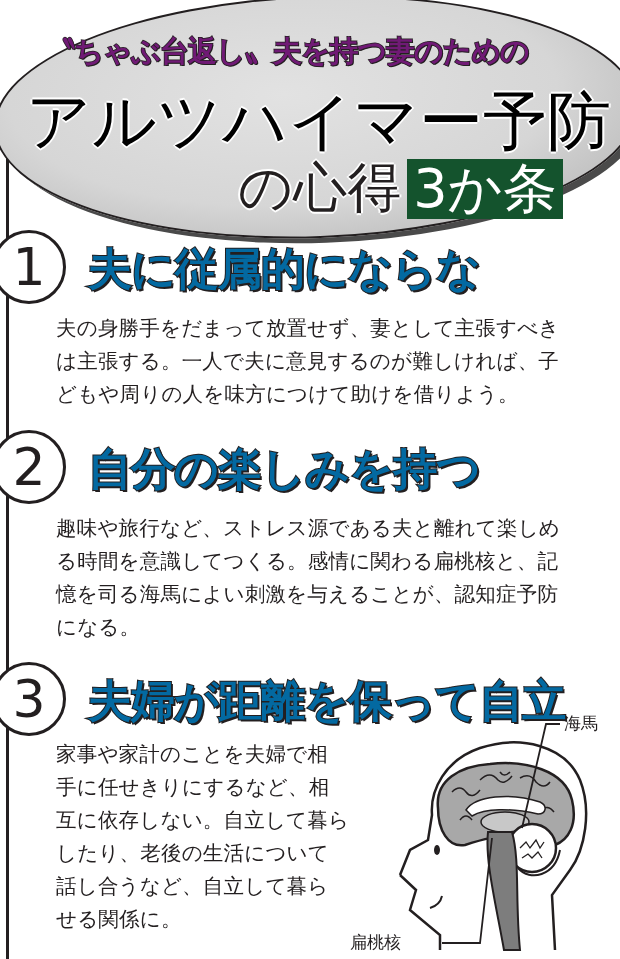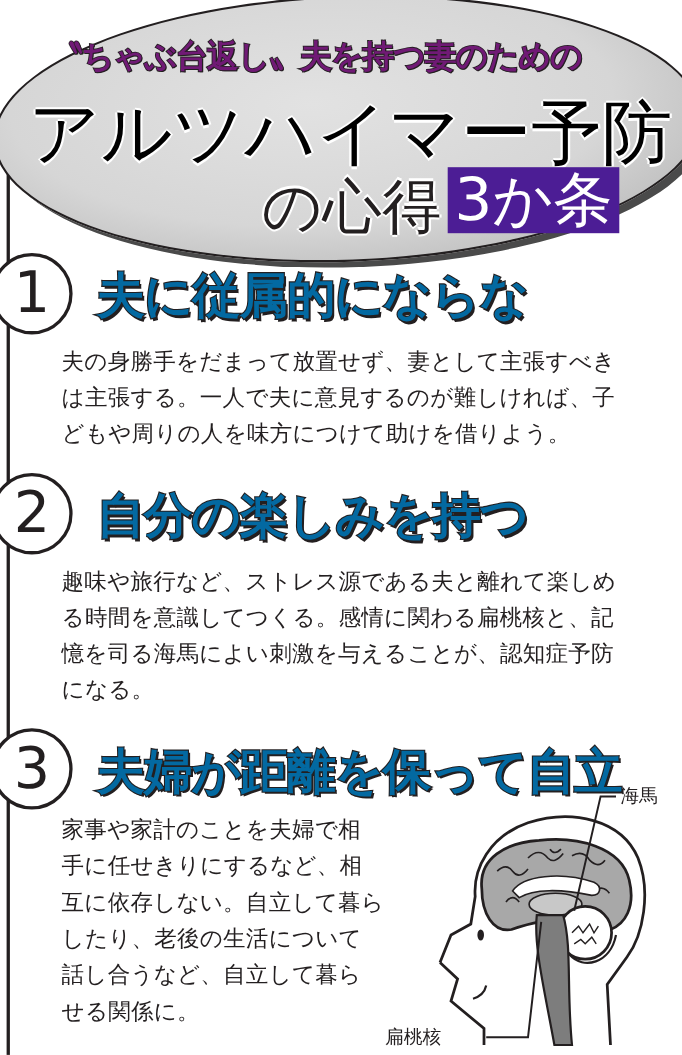--- a/index.html
+++ b/index.html
@@ -35,29 +35,29 @@
     white-space: nowrap;
   }
   .title-main {
     position: absolute; left: 26px; top: 78px;
     font-size: 64px; font-weight: normal; letter-spacing: 0px;
     color: #000000;
     text-shadow: 0 0 3px #fff, 2px 0 0 #fff, -2px 0 0 #fff, 0 2px 0 #fff, 0 -2px 0 #fff;
     white-space: nowrap;
   }
   .title-line2 {
-    position: absolute; left: 238px; top: 152px; display: flex; align-items: flex-start;
+    position: absolute; left: 238px; top: 152px; display: flex; align-items: center;
     white-space: nowrap;
   }
   .title-line2 .plain {
     font-size: 54px; color: #231f20;
     text-shadow: 0 0 3px #fff, 2px 0 0 #fff, -2px 0 0 #fff, 0 2px 0 #fff, 0 -2px 0 #fff;
   }
   .title-line2 .boxed {
-    margin-left: 6px; background: #4c1d95; color: #ffffff;
+    margin-left: 6px; background: #14532d; color: #ffffff;
     font-size: 54px; padding: 0 6px; line-height: 60px;
   }
 
   
   .section { position: absolute; left: 0; width: 620px; }
   .num-circle {
     position: absolute; left: -8px; width: 74px; height: 74px;
     border: 3px solid #231f20; border-radius: 50%; background: #fff;
     display: flex; align-items: center; justify-content: center;
     font-size: 52px; color: #231f20; box-sizing: border-box;

